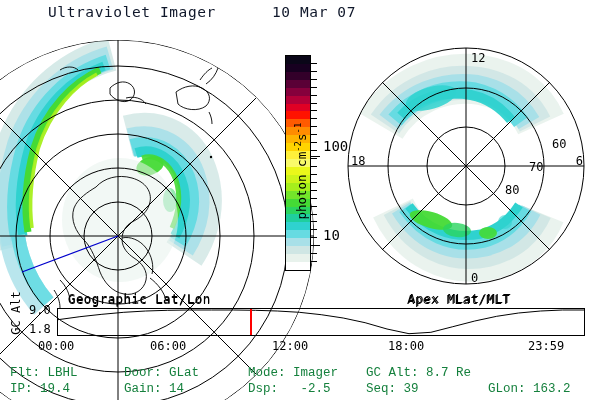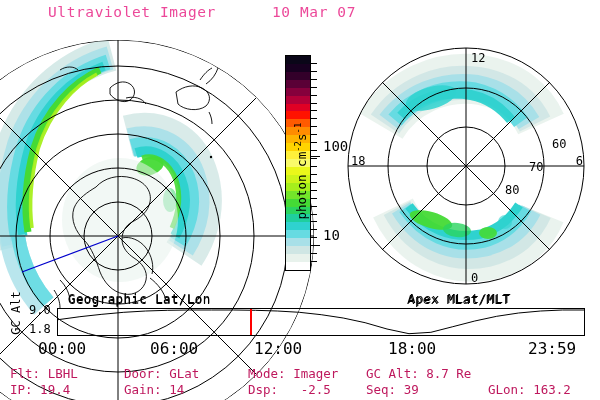--- a/index.html
+++ b/index.html
@@ -4,21 +4,21 @@
 <style>
   html,body{margin:0;padding:0;background:#ffffff;}
   body{width:600px;height:400px;overflow:hidden;
        font-family:"DejaVu Sans Mono","Liberation Mono",monospace;
        color:#000;position:relative;}
   .root{position:absolute;left:0;top:0;width:600px;height:400px;}
 
   
   .header{position:absolute;left:0;top:4px;width:600px;height:22px;}
   .hdr-item{position:absolute;top:0;font-size:14.5px;letter-spacing:.6px;
-            white-space:pre;color:#ec4899;}
+            white-space:pre;color:#0f172a;}
   #hdr-title{left:48px;}
   #hdr-date{left:272px;}
   #hdr-time{left:424px;}
 
   
   .panel{position:absolute;}
   .ptitle{position:absolute;font-size:12.5px;letter-spacing:.4px;
           white-space:pre;color:#000;}
 
   svg{display:block;overflow:visible;}
@@ -47,27 +47,27 @@
   #orbit-title-geo{left:68px;top:-1px;}
   #orbit-title-apex{left:408px;top:-1px;}
   .orb-box{position:absolute;left:57px;top:16px;width:528px;height:28px;
            border:1px solid #000;box-sizing:border-box;}
   .orb-ylab{position:absolute;font-size:12px;white-space:pre;}
   #orb-y-hi{left:29px;top:11px;}
   #orb-y-lo{left:29px;top:30px;}
   .orb-yaxis-title{position:absolute;left:-13px;top:14px;width:58px;
                    font-size:12px;text-align:center;white-space:pre;
                    transform:rotate(-90deg);transform-origin:50% 50%;}
-  .orb-xlab{position:absolute;top:47px;font-size:16px;white-space:pre;}
+  .orb-xlab{position:absolute;top:47px;font-size:12px;white-space:pre;}
   .orb-marker{position:absolute;top:17px;width:1.6px;height:26px;
               background:#ff0000;}
 
   
   #status-panel{left:0;top:366px;width:600px;height:34px;}
-  .st{position:absolute;font-size:12.5px;white-space:pre;color:#be185d;}
+  .st{position:absolute;font-size:12.5px;white-space:pre;color:#15803d;font-family:Liberation Mono, monospace;}
   .st-r0{top:0;}
   .st-r1{top:16px;}
   .st-c0{left:10px;}
   .st-c1{left:124px;}
   .st-c2{left:248px;}
   .st-c3{left:366px;}
   .st-c4{left:488px;}
 </style>
 </head>
 <body>
@@ -288,21 +288,21 @@
 
     <div class="orb-box">
       <svg width="526" height="26" viewBox="0 0 526 26" preserveAspectRatio="none">
         <polyline id="orbit-trace" class="grid" stroke-width="1.3" points="0.0,10.7 21.9,7.7 43.9,5.3 65.8,3.3 87.7,2.0 109.7,1.3 131.6,1.0 153.5,1.0 175.5,1.0 197.4,1.3 219.3,2.0 241.3,3.3 263.2,5.7 285.2,9.0 307.1,13.7 329.0,20.0 351.0,24.7 372.9,23.3 394.8,17.7 416.8,12.0 438.7,7.3 460.6,4.0 482.6,2.0 504.5,1.0 526.0,1.0"></polyline>
       </svg>
     </div>
     <div class="orb-marker" id="orbit-marker" style="left: 249.931px; background: rgb(255, 0, 0);"></div>
 
     <div class="orb-xlab" style="left:38px;">00:00</div>
     <div class="orb-xlab" style="left:150px;">06:00</div>
-    <div class="orb-xlab" style="left:254px;text-align:center;">12:00</div>
+    <div class="orb-xlab" style="left:272px;text-align:center;">12:00</div>
     <div class="orb-xlab" style="left:388px;">18:00</div>
     <div class="orb-xlab" style="left:528px;">23:59</div>
   </div>
 
   <div class="panel" id="status-panel">
     <div class="st st-r0 st-c0">Flt: LBHL</div>
     <div class="st st-r0 st-c1">Door: GLat</div>
     <div class="st st-r0 st-c2">Mode: Imager</div>
     <div class="st st-r0 st-c3">GC Alt: 8.7 Re</div>
 

